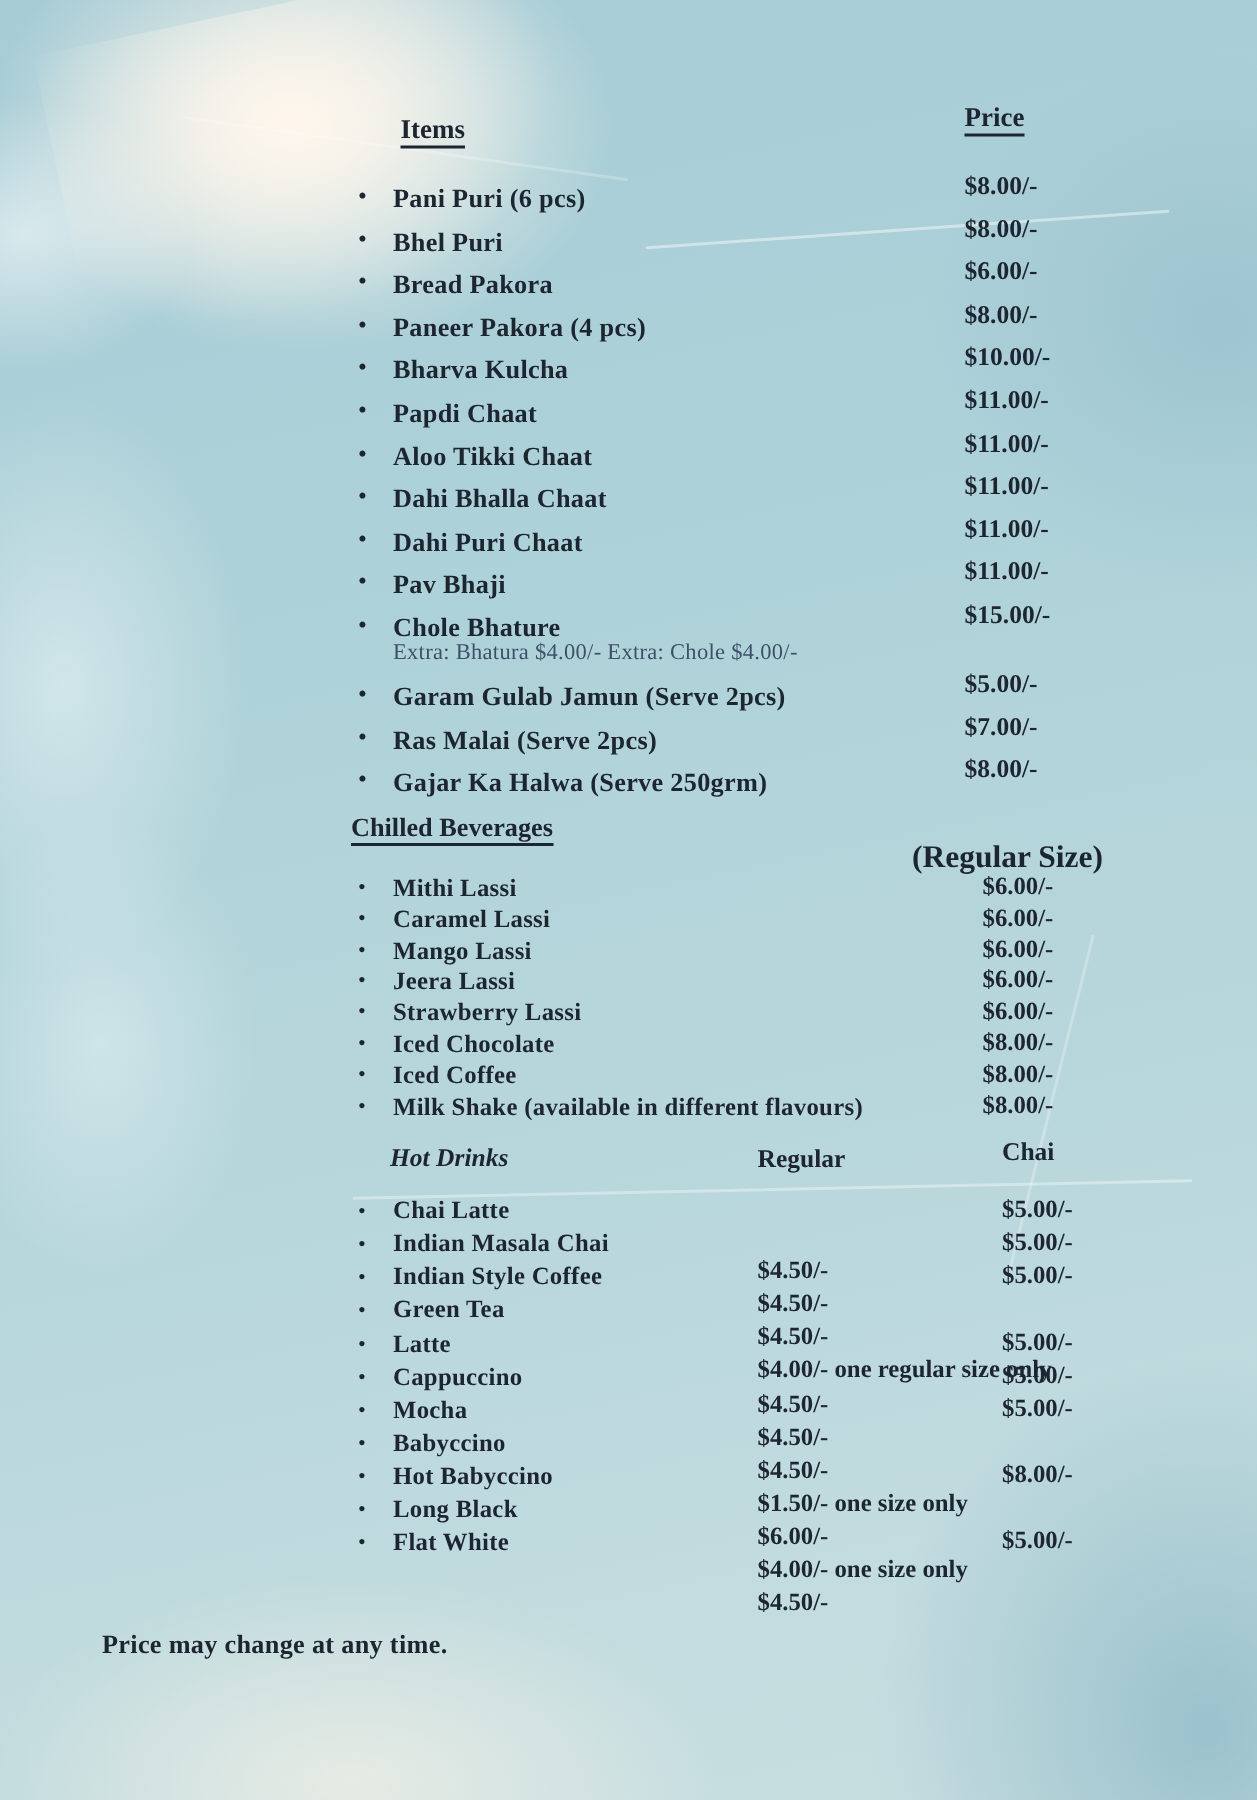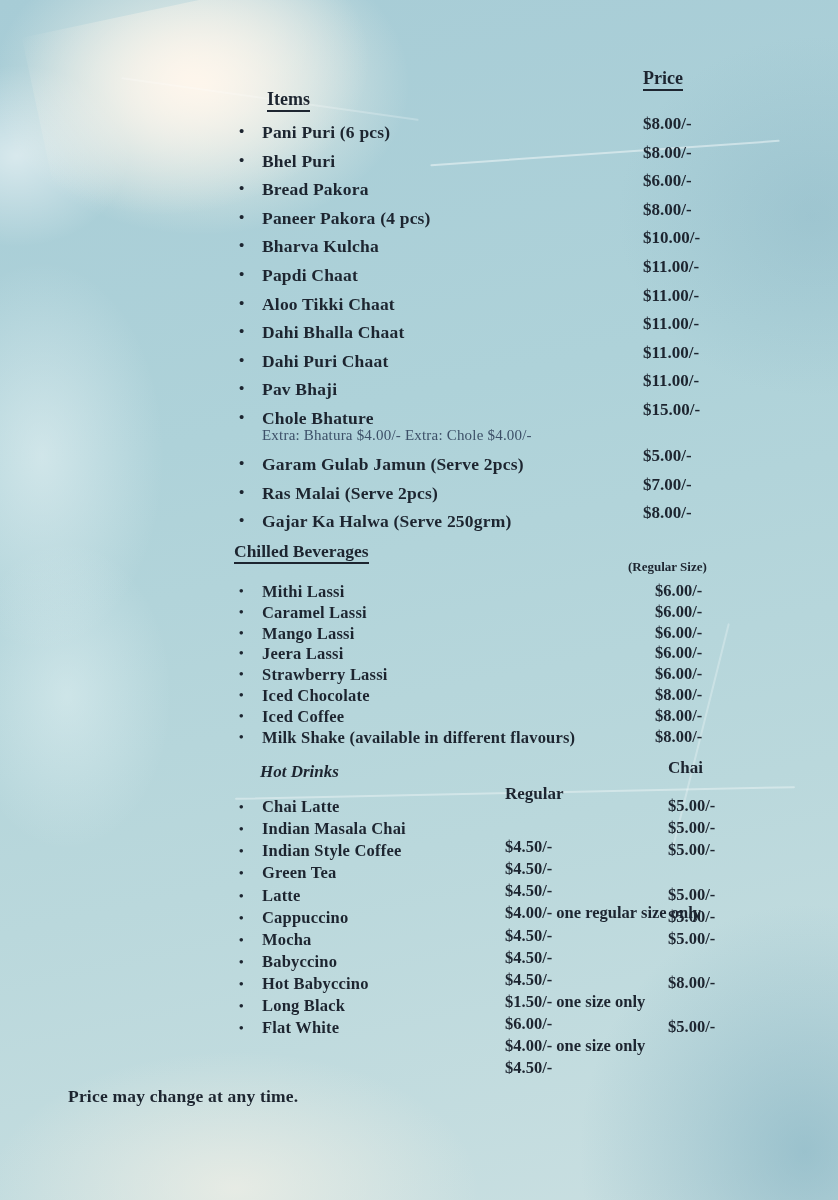--- a/index.html
+++ b/index.html
@@ -29,44 +29,44 @@
   .crease{position:absolute;background:rgba(255,255,255,0.45);border-radius:2px;}
   .crease.c1{top:152px;left:430px;width:350px;height:2px;transform:rotate(-4deg);}
   .crease.c2{top:792px;left:235px;width:560px;height:2px;transform:rotate(-1.2deg);opacity:.8;}
   .crease.c3{top:620px;left:700px;width:2px;height:230px;transform:rotate(14deg);opacity:.6;}
   .crease.c4{top:98px;left:120px;width:300px;height:2px;transform:rotate(8deg);opacity:.5;}
   .glare-tl{position:absolute;top:0;left:40px;width:340px;height:210px;
     background:radial-gradient(ellipse at 45% 35%, rgba(255,246,236,0.85), rgba(255,246,236,0) 70%);
     transform:rotate(-12deg);}
   .hdr{position:absolute;font-weight:bold;font-size:18px;}
   .underline{border-bottom:2px solid currentColor;padding-bottom:1px;}
-  .items-hdr{left:267px;top:76px;margin-top:13px;}
+  .items-hdr{left:267px;top:76px;}
   .price-hdr{left:643px;top:68px;}
   .list{position:absolute;left:0;width:838px;}
   #food-list{top:120px;}
   .row{position:relative;}
   .row.food{height:28.6px;}
   .row.food.has-note{height:46px;}
   .row .bullet{position:absolute;font-size:15px;font-weight:bold;}
   .row .bullet::before{content:"\2022";}
   .row .name{position:absolute;font-weight:bold;white-space:nowrap;letter-spacing:.2px;}
   .row.food .bullet{left:239px;top:3px;}
   .row.food .name{left:262px;top:2px;font-size:17.5px;}
   .row.food .price{position:absolute;left:643px;top:-6px;font-weight:bold;font-size:17px;white-space:nowrap;}
   .row .note{position:absolute;left:262px;top:21px;font-size:15px;font-weight:normal;
     color:var(--note-ink);white-space:nowrap;letter-spacing:.2px;}
   .section-title{position:absolute;left:234px;top:541px;font-weight:bold;font-size:17.5px;}
-  .size-label{position:absolute;left:628px;top:559px;font-weight:bold;font-size:13px;}
+  .size-label{position:absolute;left:608px;top:559px;font-weight:bold;font-size:21px;}
   #chilled-list{top:582px;}
   .row.chilled{height:20.8px;}
   .row.chilled .bullet{left:239px;top:1px;font-size:13px;}
   .row.chilled .name{left:262px;top:0;font-size:16.5px;}
   .row.chilled .price{position:absolute;left:655px;top:-1px;font-weight:bold;font-size:16.5px;white-space:nowrap;}
   .hot-hdr-name{position:absolute;left:260px;top:762px;font-weight:bold;font-size:17px;font-style:italic;}
-  .hot-hdr-reg{position:absolute;left:505px;top:763px;font-weight:bold;font-size:17px;margin-top:21px;}
+  .hot-hdr-reg{position:absolute;left:505px;top:763px;font-weight:bold;font-size:17px;}
   .hot-hdr-large{position:absolute;left:668px;top:758px;font-weight:bold;font-size:17px;}
   #hot-list{top:797px;}
   .row.hot{height:22.15px;}
   .row.hot .bullet{left:239px;top:2px;font-size:13px;}
   .row.hot .name{left:262px;top:0;font-size:16.5px;}
   .row.hot .reg{position:absolute;left:505px;top:0;font-weight:bold;font-size:16.5px;white-space:nowrap;margin-top:40px;}
   .row.hot .large{position:absolute;left:668px;top:-1px;font-weight:bold;font-size:16.5px;white-space:nowrap;}
   .footer{position:absolute;left:68px;top:1086px;font-weight:bold;font-size:17.5px;letter-spacing:.2px;}
 </style>
 </head>

